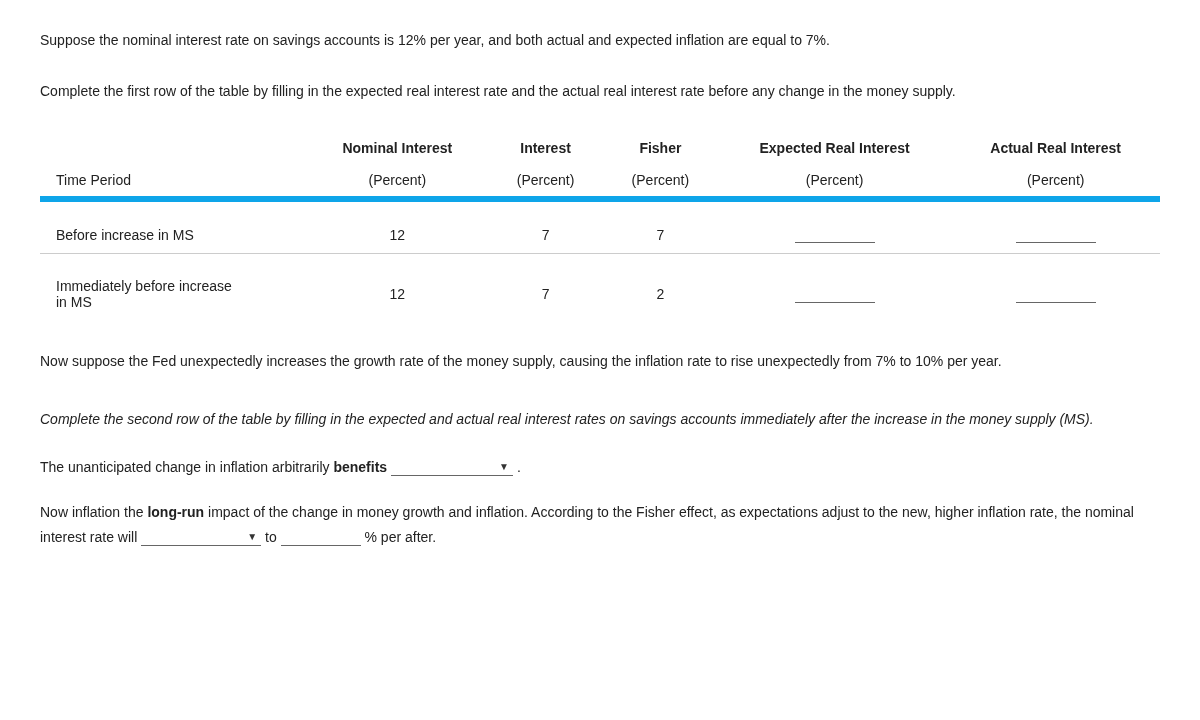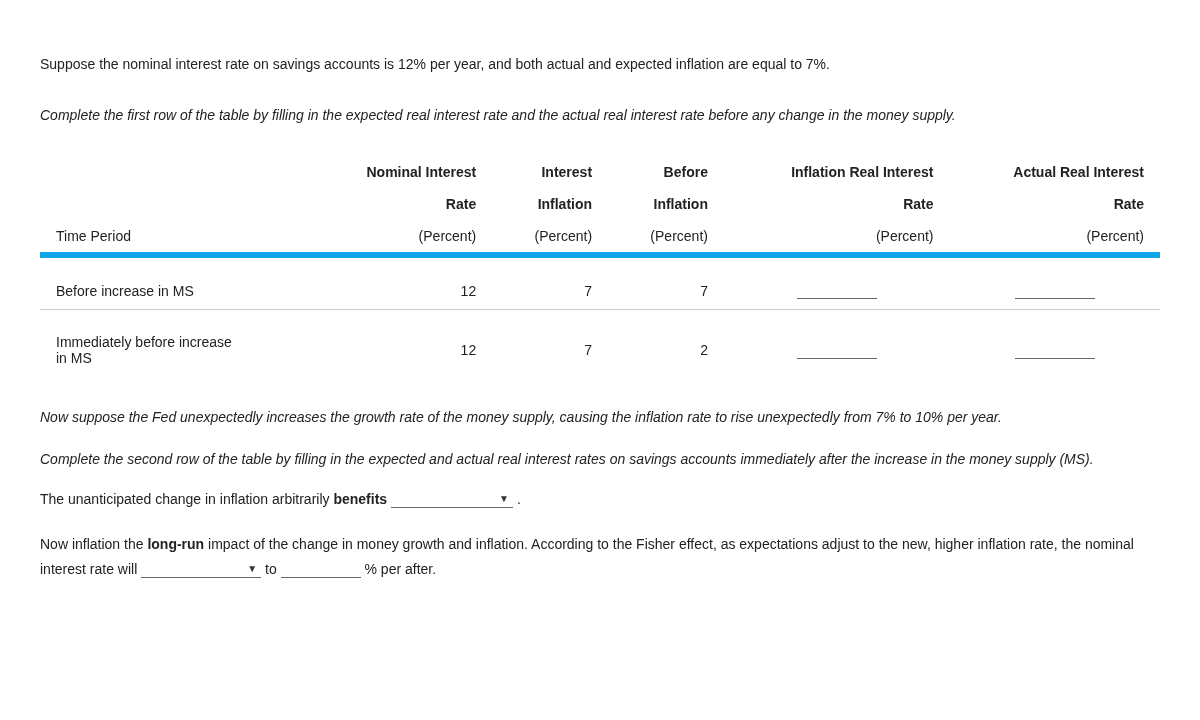--- a/index.html
+++ b/index.html
@@ -13,41 +13,39 @@
       font-size: 14px;
       color: #222;
       background: #fff;
       padding: 30px 40px;
       max-width: 1200px;
     }
 
     .intro-text {
       margin-bottom: 30px;
       line-height: 1.5;
-      margin-top: 24px;
     }
 
     .instruction-text {
-      font-style: italic;
       margin-bottom: 30px;
       line-height: 1.5;
     }
 
     .table-container {
       margin-bottom: 30px;
     }
 
     table {
       border-collapse: collapse;
       width: 100%;
     }
 
     table th, table td {
       padding: 8px 16px;
-      text-align: right;
+      text-align: center;
     }
 
     table th {
       font-weight: bold;
       vertical-align: bottom;
     }
 
     table td.time-period-cell {
       text-align: left;
     }
@@ -79,28 +77,27 @@
       width: 80px;
       border: none;
       border-bottom: 1px solid #666;
       text-align: center;
       font-size: 14px;
       outline: none;
       background: transparent;
     }
 
     .mid-text {
-      margin-bottom: 20px;
+      margin-bottom: 36px;
       line-height: 1.6;
-      font-style: italic;
     }
 
     .instruction2 {
       font-style: italic;
-      margin-bottom: 16px;
+      margin-bottom: 24px;
       line-height: 1.6;
     }
 
     .bottom-section {
       margin-bottom: 20px;
       line-height: 1.8;
     }
 
     .inline-dropdown {
       display: inline-flex;
@@ -151,31 +148,23 @@
 
 <p class="instruction-text">Complete the first row of the table by filling in the expected real interest rate and the actual real interest rate before any change in the money supply.</p>
 
 <div class="table-container">
   <table>
     <thead>
       <tr class="header-row">
         <th></th>
         <th>Nominal Interest</th>
         <th>Interest</th>
-        <th>Before</th>
-        <th>Inflation Real Interest</th>
+        <th>Fisher</th>
+        <th>Expected Real Interest</th>
         <th>Actual Real Interest</th>
-      </tr>
-      <tr class="header-row">
-        <th></th>
-        <th>Rate</th>
-        <th>Inflation</th>
-        <th>Inflation</th>
-        <th>Rate</th>
-        <th>Rate</th>
       </tr>
       <tr class="subheader-row">
         <th class="time-period-label" style="text-align:left;">Time Period</th>
         <th>(Percent)</th>
         <th>(Percent)</th>
         <th>(Percent)</th>
         <th>(Percent)</th>
         <th>(Percent)</th>
       </tr>
     </thead>

